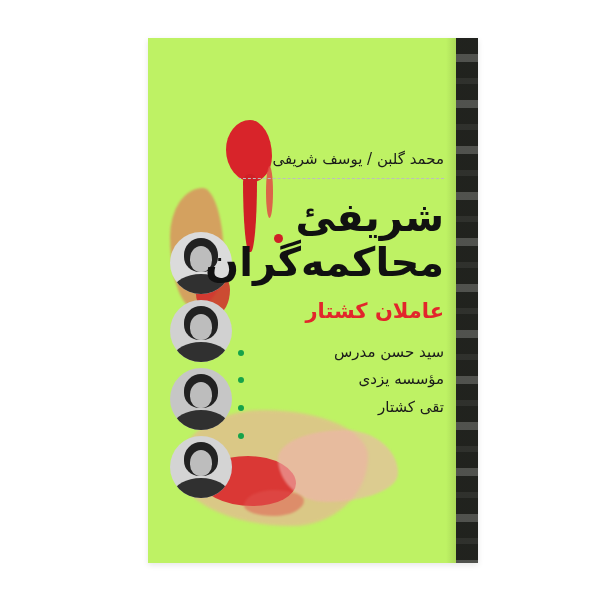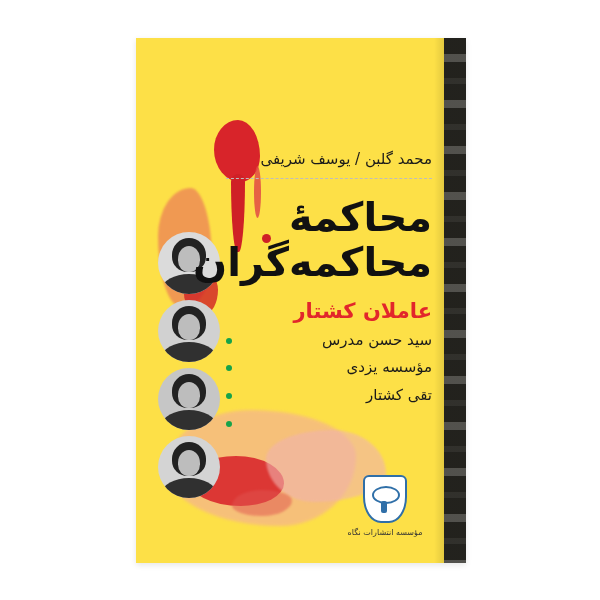--- a/index.html
+++ b/index.html
@@ -17,25 +17,25 @@
   #stage {
     position: relative;
     width: 600px;
     height: 600px;
     background: #ffffff;
   }
 
   
   .book {
     position: absolute;
-    left: 136px;
+    left: 148px;
     top: 38px;
     width: 330px;
     height: 525px;
-    background: #fde047;
+    background: #bef264;
     box-shadow: 0 2px 6px rgba(0,0,0,0.10);
     overflow: hidden;
   }
 
   
   .spine {
     position: absolute;
     right: 0;
     top: 0;
     width: 22px;
@@ -207,21 +207,21 @@
   }
   .title-main .line2 { display: block; letter-spacing: -1px; }
   .subtitle {
     margin-top: 14px;
     font-size: 21px;
     color: #e2262b;
     font-weight: bold;
     text-align: right;
   }
   .names {
-    margin-top: 4px;
+    margin-top: 16px;
     list-style: none;
     padding: 0;
     margin-right: 0;
   }
   .names li {
     font-size: 15px;
     color: #1a1a1a;
     line-height: 1.85;
     position: relative;
     padding-right: 0;
@@ -309,34 +309,30 @@
         </div>
       <div class="portrait p-d">
           <span class="face"></span>
         </div>
     </div>
 
     <div class="txt">
       <div class="authors">محمد گلبن / یوسف شریفی</div>
       <div class="rule"></div>
       <div class="title-main">
-        <span>محاکمهٔ</span>
+        <span>شریفیٔ</span>
         <span class="line2">محاکمه‌گران</span>
       </div>
       <div class="subtitle">عاملان کشتار</div>
       <ul class="names">
         <li><span class="dot"></span><span>سید حسن مدرس</span></li>
         <li><span class="dot"></span><span>مؤسسه یزدی</span></li>
         <li><span class="dot"></span><span>تقی کشتار</span></li>
         <li><span class="dot"></span></li>
       </ul>
     </div>
 
-    <div class="publisher">
-      <div class="pub-mark"></div>
-      <div class="pub-name">مؤسسه انتشارات نگاه</div>
-    </div>
 
     <div class="spine-shadow"></div>
     <div class="spine"></div>
   </div>
 
 </div>
 
 </body></html>

